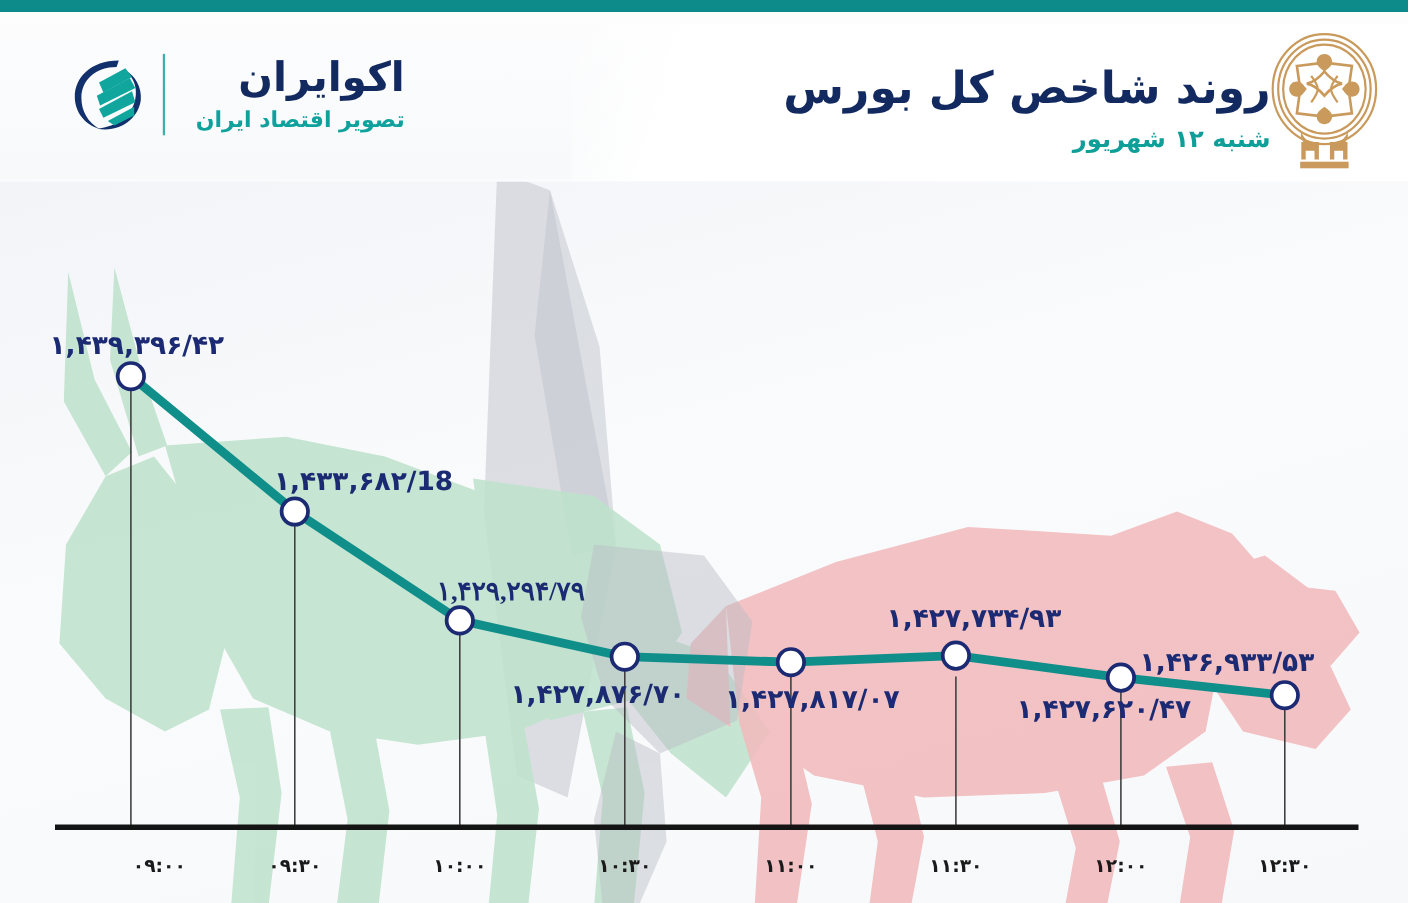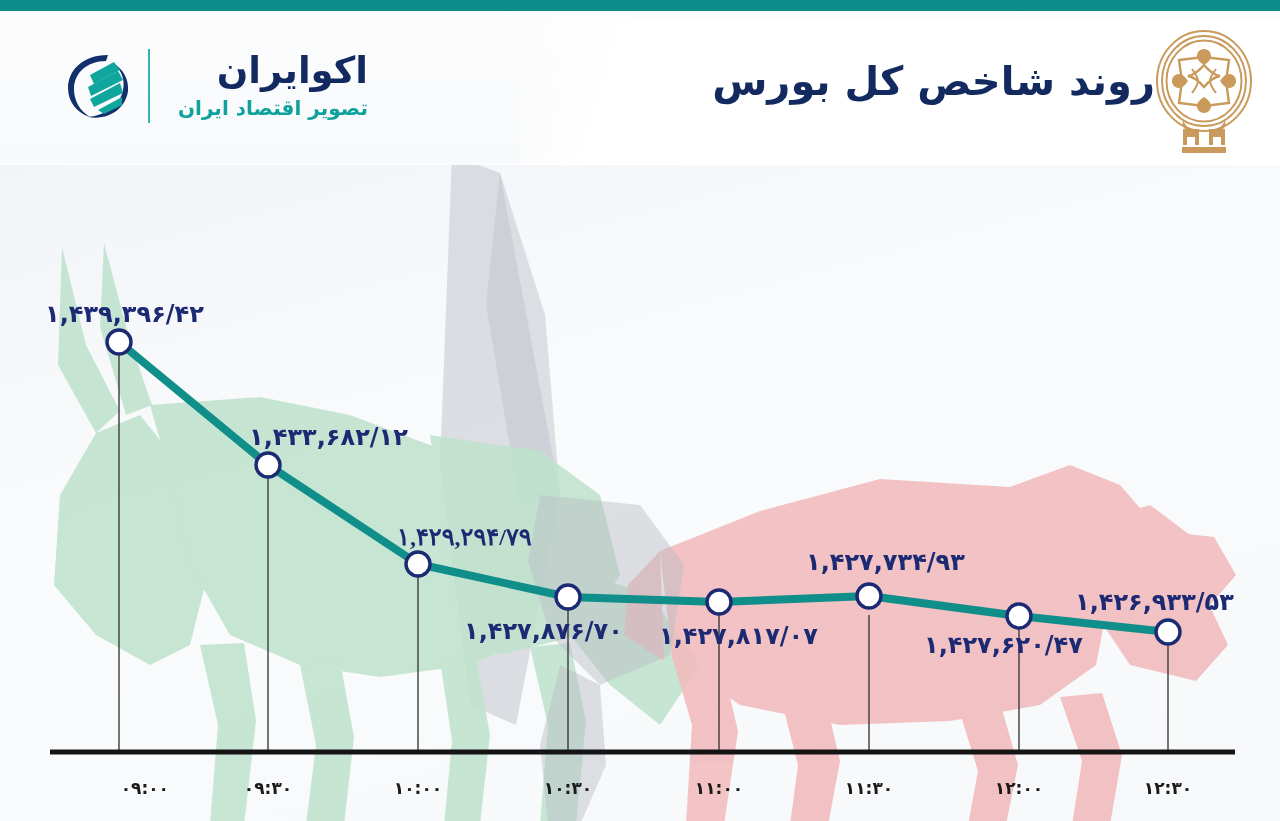--- a/index.html
+++ b/index.html
@@ -105,20 +105,21 @@
         <path d="M26 68 C48 72 64 58 66 42 C67 30 61 20 52 15 C60 22 63 31 61 41 C58 56 45 66 26 68 Z" fill="#12306b"></path>
         <path d="M28 26 L52 13 L58 21 L32 35 Z" fill="#10a69e"></path>
         <path d="M26 38 L56 22 L61 31 L29 47 Z" fill="#10a69e"></path>
         <path d="M28 50 L58 34 L61 44 L32 58 Z" fill="#10a69e"></path>
         <path d="M36 61 L60 48 L60 56 L42 65 Z" fill="#10a69e"></path>
       </svg>
     </div>
 
     <div class="title-block">
       <div class="main-title">روند شاخص کل بورس</div>
+      <div class="sub-title">شنبه ۱۲ شهریور</div>
     </div>
 
     <svg class="tse-emblem" viewBox="0 0 112 132">
       <g fill="none" stroke="#c99a5b" stroke-width="2">
         <ellipse cx="56" cy="54" rx="47" ry="50"></ellipse>
         <ellipse cx="56" cy="54" rx="42" ry="45"></ellipse>
         <ellipse cx="56" cy="54" rx="37.5" ry="40.5"></ellipse>
       </g>
       <g fill="#c99a5b">
         <path d="M56 22c4 0 7 3 7 7 0 4-3 6-7 9-4-3-7-5-7-9 0-4 3-7 7-7z"></path>
@@ -203,27 +204,27 @@
         <circle cx="418" cy="399" r="12"></circle>
         <circle cx="568" cy="432" r="12"></circle>
         <circle cx="719" cy="437" r="12"></circle>
         <circle cx="869" cy="431" r="12"></circle>
         <circle cx="1019" cy="451" r="12"></circle>
         <circle cx="1168" cy="467" r="12"></circle>
       </g>
     </svg>
 
     <div class="dlabel" style="left:45px;  top:135px;">۱,۴۳۹,۳۹۶/۴۲</div>
-    <div class="dlabel" style="left:249px; top:258px;">۱,۴۳۳,۶۸۲/۱۲</div>
+    <div class="dlabel" style="left:249px; top:258px;">۱,۴۳۳,۶۸۲/18</div>
     <div class="dlabel" style="left:397px; top:358px;font-family:Liberation Serif, serif;">۱,۴۲۹,۲۹۴/۷۹</div>
     <div class="dlabel" style="left:464px; top:452px;">۱,۴۲۷,۸۷۶/۷۰</div>
     <div class="dlabel" style="left:659px; top:457px;">۱,۴۲۷,۸۱۷/۰۷</div>
     <div class="dlabel" style="left:806px; top:383px;">۱,۴۲۷,۷۳۴/۹۳</div>
     <div class="dlabel" style="left:924px; top:466px;">۱,۴۲۷,۶۲۰/۴۷</div>
-    <div class="dlabel" style="left:1075px; top:423px;text-align:center;">۱,۴۲۶,۹۳۳/۵۳</div>
+    <div class="dlabel" style="left:1036px; top:423px;text-align:center;">۱,۴۲۶,۹۳۳/۵۳</div>
 
     <div class="tlabel" style="left:49px;   top:613px; width:120px;text-align:right;">۰۹:۰۰</div>
     <div class="tlabel" style="left:208px;  top:613px; width:120px;">۰۹:۳۰</div>
     <div class="tlabel" style="left:358px;  top:613px; width:120px;">۱۰:۰۰</div>
     <div class="tlabel" style="left:508px;  top:613px; width:120px;">۱۰:۳۰</div>
     <div class="tlabel" style="left:659px;  top:613px; width:120px;">۱۱:۰۰</div>
     <div class="tlabel" style="left:809px;  top:613px; width:120px;">۱۱:۳۰</div>
     <div class="tlabel" style="left:959px;  top:613px; width:120px;">۱۲:۰۰</div>
     <div class="tlabel" style="left:1108px; top:613px; width:120px;">۱۲:۳۰</div>
 

